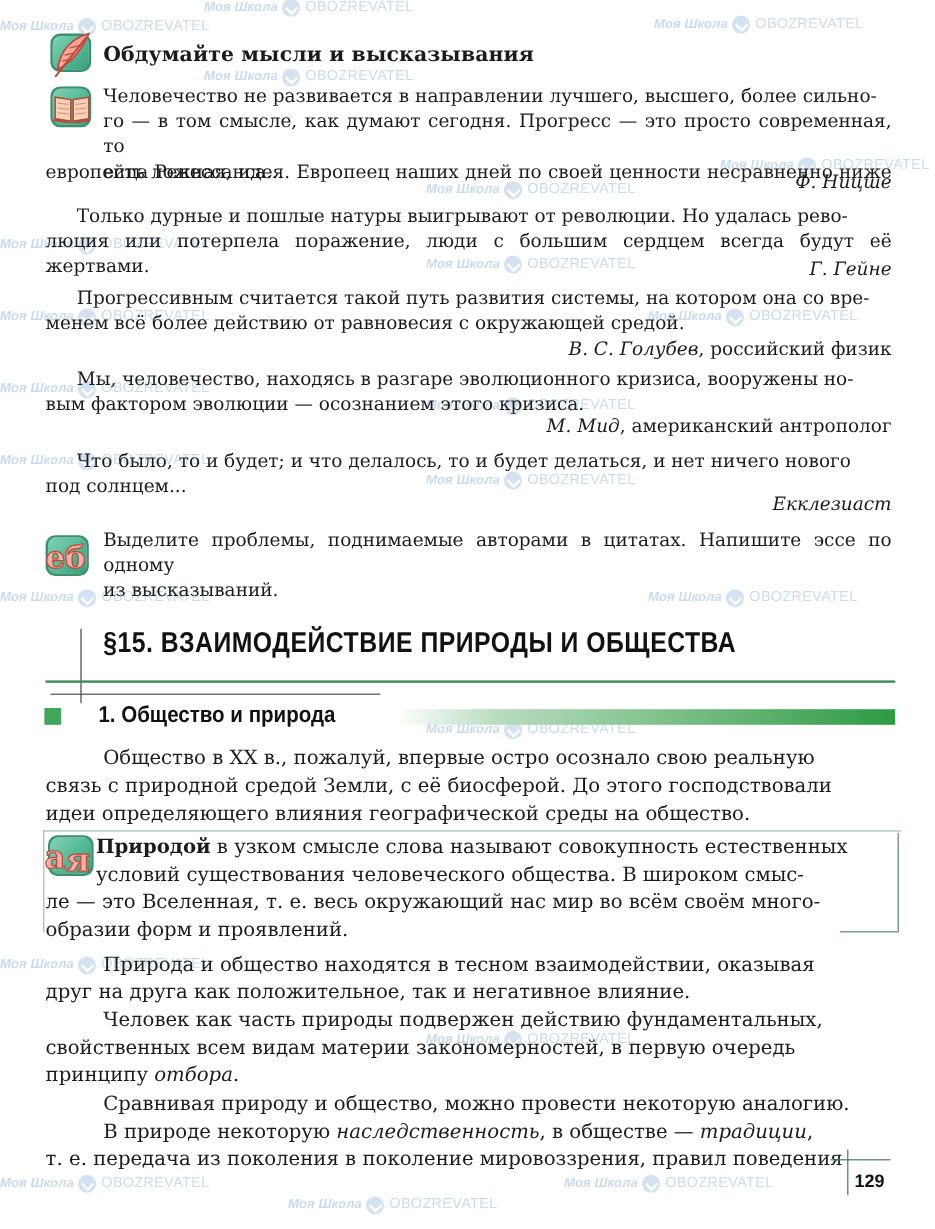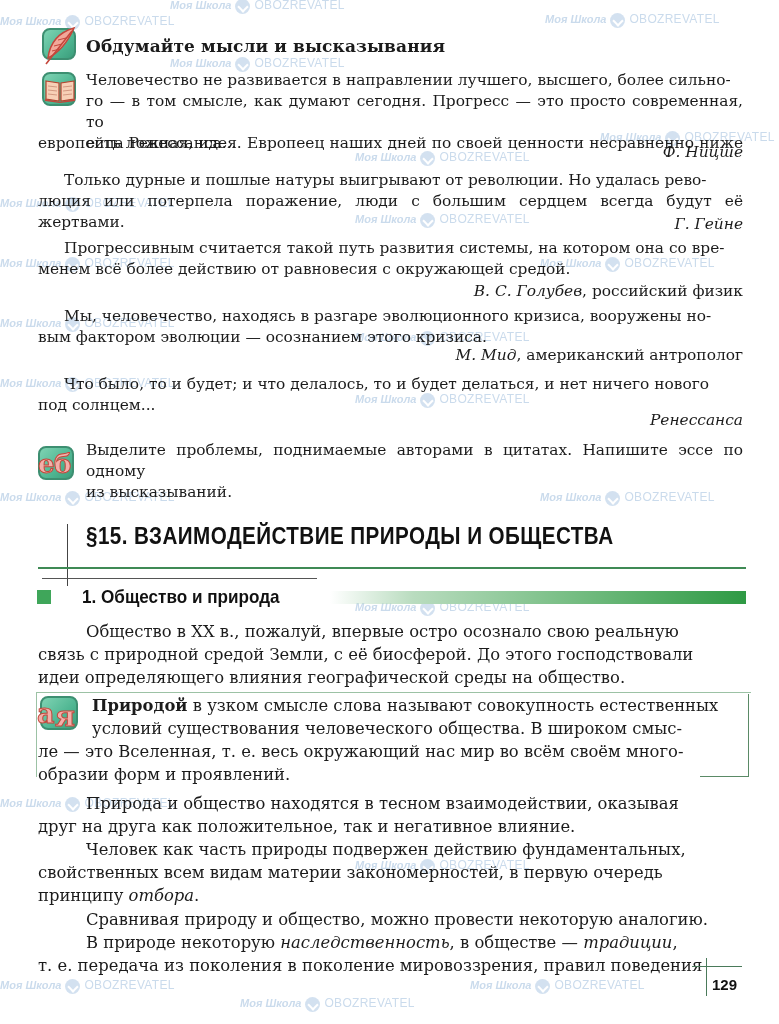--- a/index.html
+++ b/index.html
@@ -121,21 +121,21 @@
     <p>вым фактором эволюции — осознанием этого кризиса.</p>
   </div>
   <div class="content right" style="left:38px;top:345px;width:705px;">
     <span class="italic">М. Мид</span><span>, американский антрополог</span>
   </div>
 
   <div class="content text" style="left:38px;top:374px;width:705px;">
     <p class="indent">Что было, то и будет; и что делалось, то и будет делаться, и нет ничего нового</p>
     <p>под солнцем...</p>
   </div>
-  <div class="content right italic" style="left:38px;top:410px;width:705px;">Ренессанса</div>
+  <div class="content right italic" style="left:38px;top:410px;width:705px;">Екклезиаст</div>
 
   <div class="icon-box icon-green" style="left:38px;top:446px;width:32px;height:30px;">
     <svg width="40" height="36" viewBox="0 0 40 36" style="position:absolute;left:-4px;top:-3px">
       <text x="2" y="28" font-family="DejaVu Serif, serif" font-weight="bold" font-size="26" fill="#f3b0aa" stroke="#c4463b" stroke-width="1">е</text>
       <text x="18" y="28" font-family="DejaVu Serif, serif" font-weight="bold" font-size="26" fill="#f3b0aa" stroke="#c4463b" stroke-width="1">б</text>
     </svg>
   </div>
   <div class="content text" style="left:86px;top:440px;width:657px;">
     <p>Выделите проблемы, поднимаемые авторами в цитатах. Напишите эссе по одному</p>
     <p>из высказываний.</p>
@@ -159,21 +159,21 @@
   <div style="position:absolute;left:36px;top:692px;width:714px;height:84px;border-left:1px solid #9cc2a5;border-top:1px solid #9cc2a5;z-index:2"></div>
   <div style="position:absolute;left:748px;top:694px;width:1px;height:82px;background:#5a8a66;z-index:2"></div>
   <div style="position:absolute;left:700px;top:776px;width:49px;height:1px;background:#5a8a66;z-index:2"></div>
 
   <div class="icon-box icon-green" style="left:40px;top:696px;width:34px;height:30px;">
     <svg width="42" height="36" viewBox="0 0 42 36" style="position:absolute;left:-6px;top:-3px">
       <text x="1" y="28" font-family="DejaVu Serif, serif" font-weight="bold" font-size="27" fill="#f3b0aa" stroke="#c4463b" stroke-width="1">а</text>
       <text x="19" y="31" font-family="DejaVu Serif, serif" font-weight="bold" font-size="27" fill="#f3b0aa" stroke="#c4463b" stroke-width="1">я</text>
     </svg>
   </div>
-  <div class="content text" style="left:92px;top:694px;width:655px;font-size:16.4px;line-height:23px;">
+  <div class="content text" style="left:80px;top:694px;width:655px;font-size:16.4px;line-height:23px;">
     <p><b>Природой</b><span> в узком смысле слова называют совокупность естественных</span></p>
     <p>условий существования человеческого общества. В широком смыс-</p>
   </div>
   <div class="content text" style="left:38px;top:740px;width:705px;font-size:16.4px;line-height:23px;">
     <p>ле — это Вселенная, т. е. весь окружающий нас мир во всём своём много-</p>
     <p>образии форм и проявлений.</p>
   </div>
 
   <div class="content text" style="left:38px;top:792px;width:705px;font-size:16.4px;line-height:23px;">
     <p style="text-indent:48px">Природа и общество находятся в тесном взаимодействии, оказывая</p>

